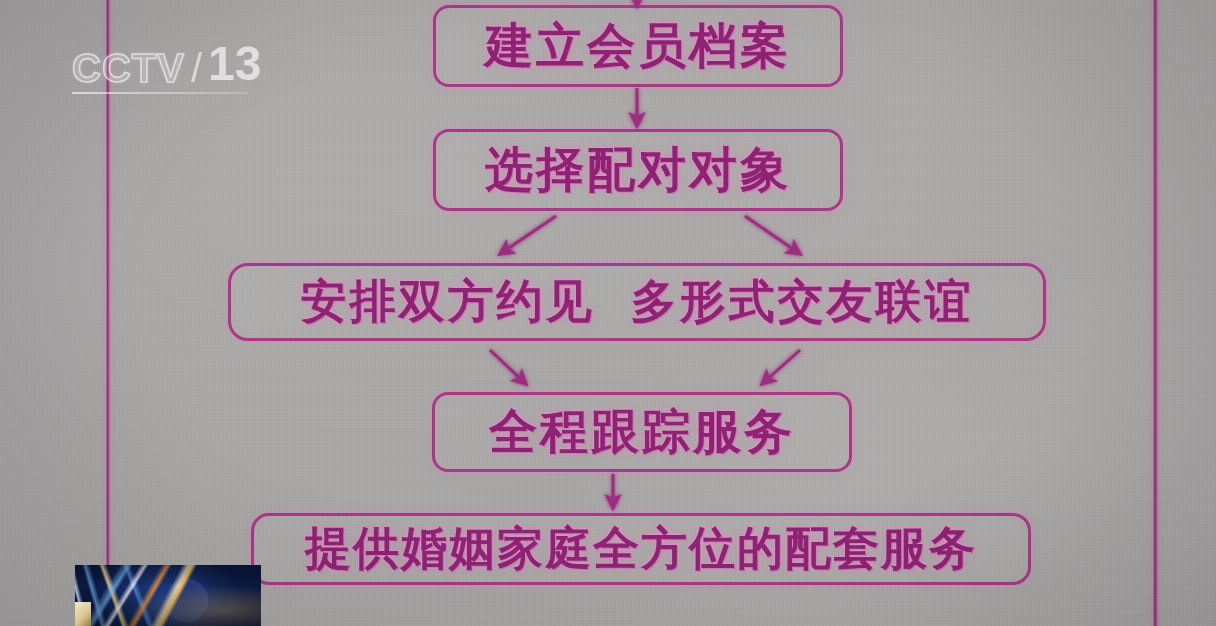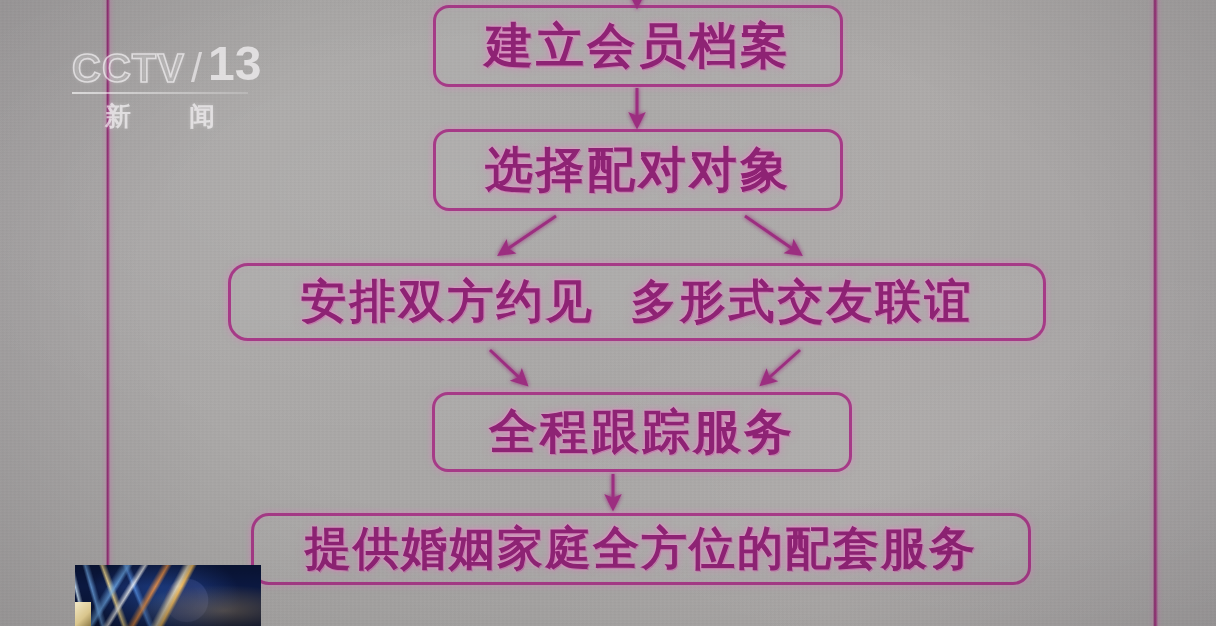--- a/index.html
+++ b/index.html
@@ -299,21 +299,20 @@
 
   <div class="bg-vig"></div>
 
   <div id="watermark">
     <div class="cctv-row">
       <span class="cctv">CCTV</span>
       <span class="slash">/</span>
       <span class="thirteen">13</span>
     </div>
     <div class="underbar"></div>
-    <div class="xinwen">新　闻</div>
   </div>
 
   <div id="lowerthird">
     <div class="g lt-a"></div>
     <div class="g lt-b"></div>
     <div class="g lt-c"></div>
     <div class="g lt-d"></div>
     <div class="g lt-e"></div>
     <div class="g lt-shade"></div>
   </div>

